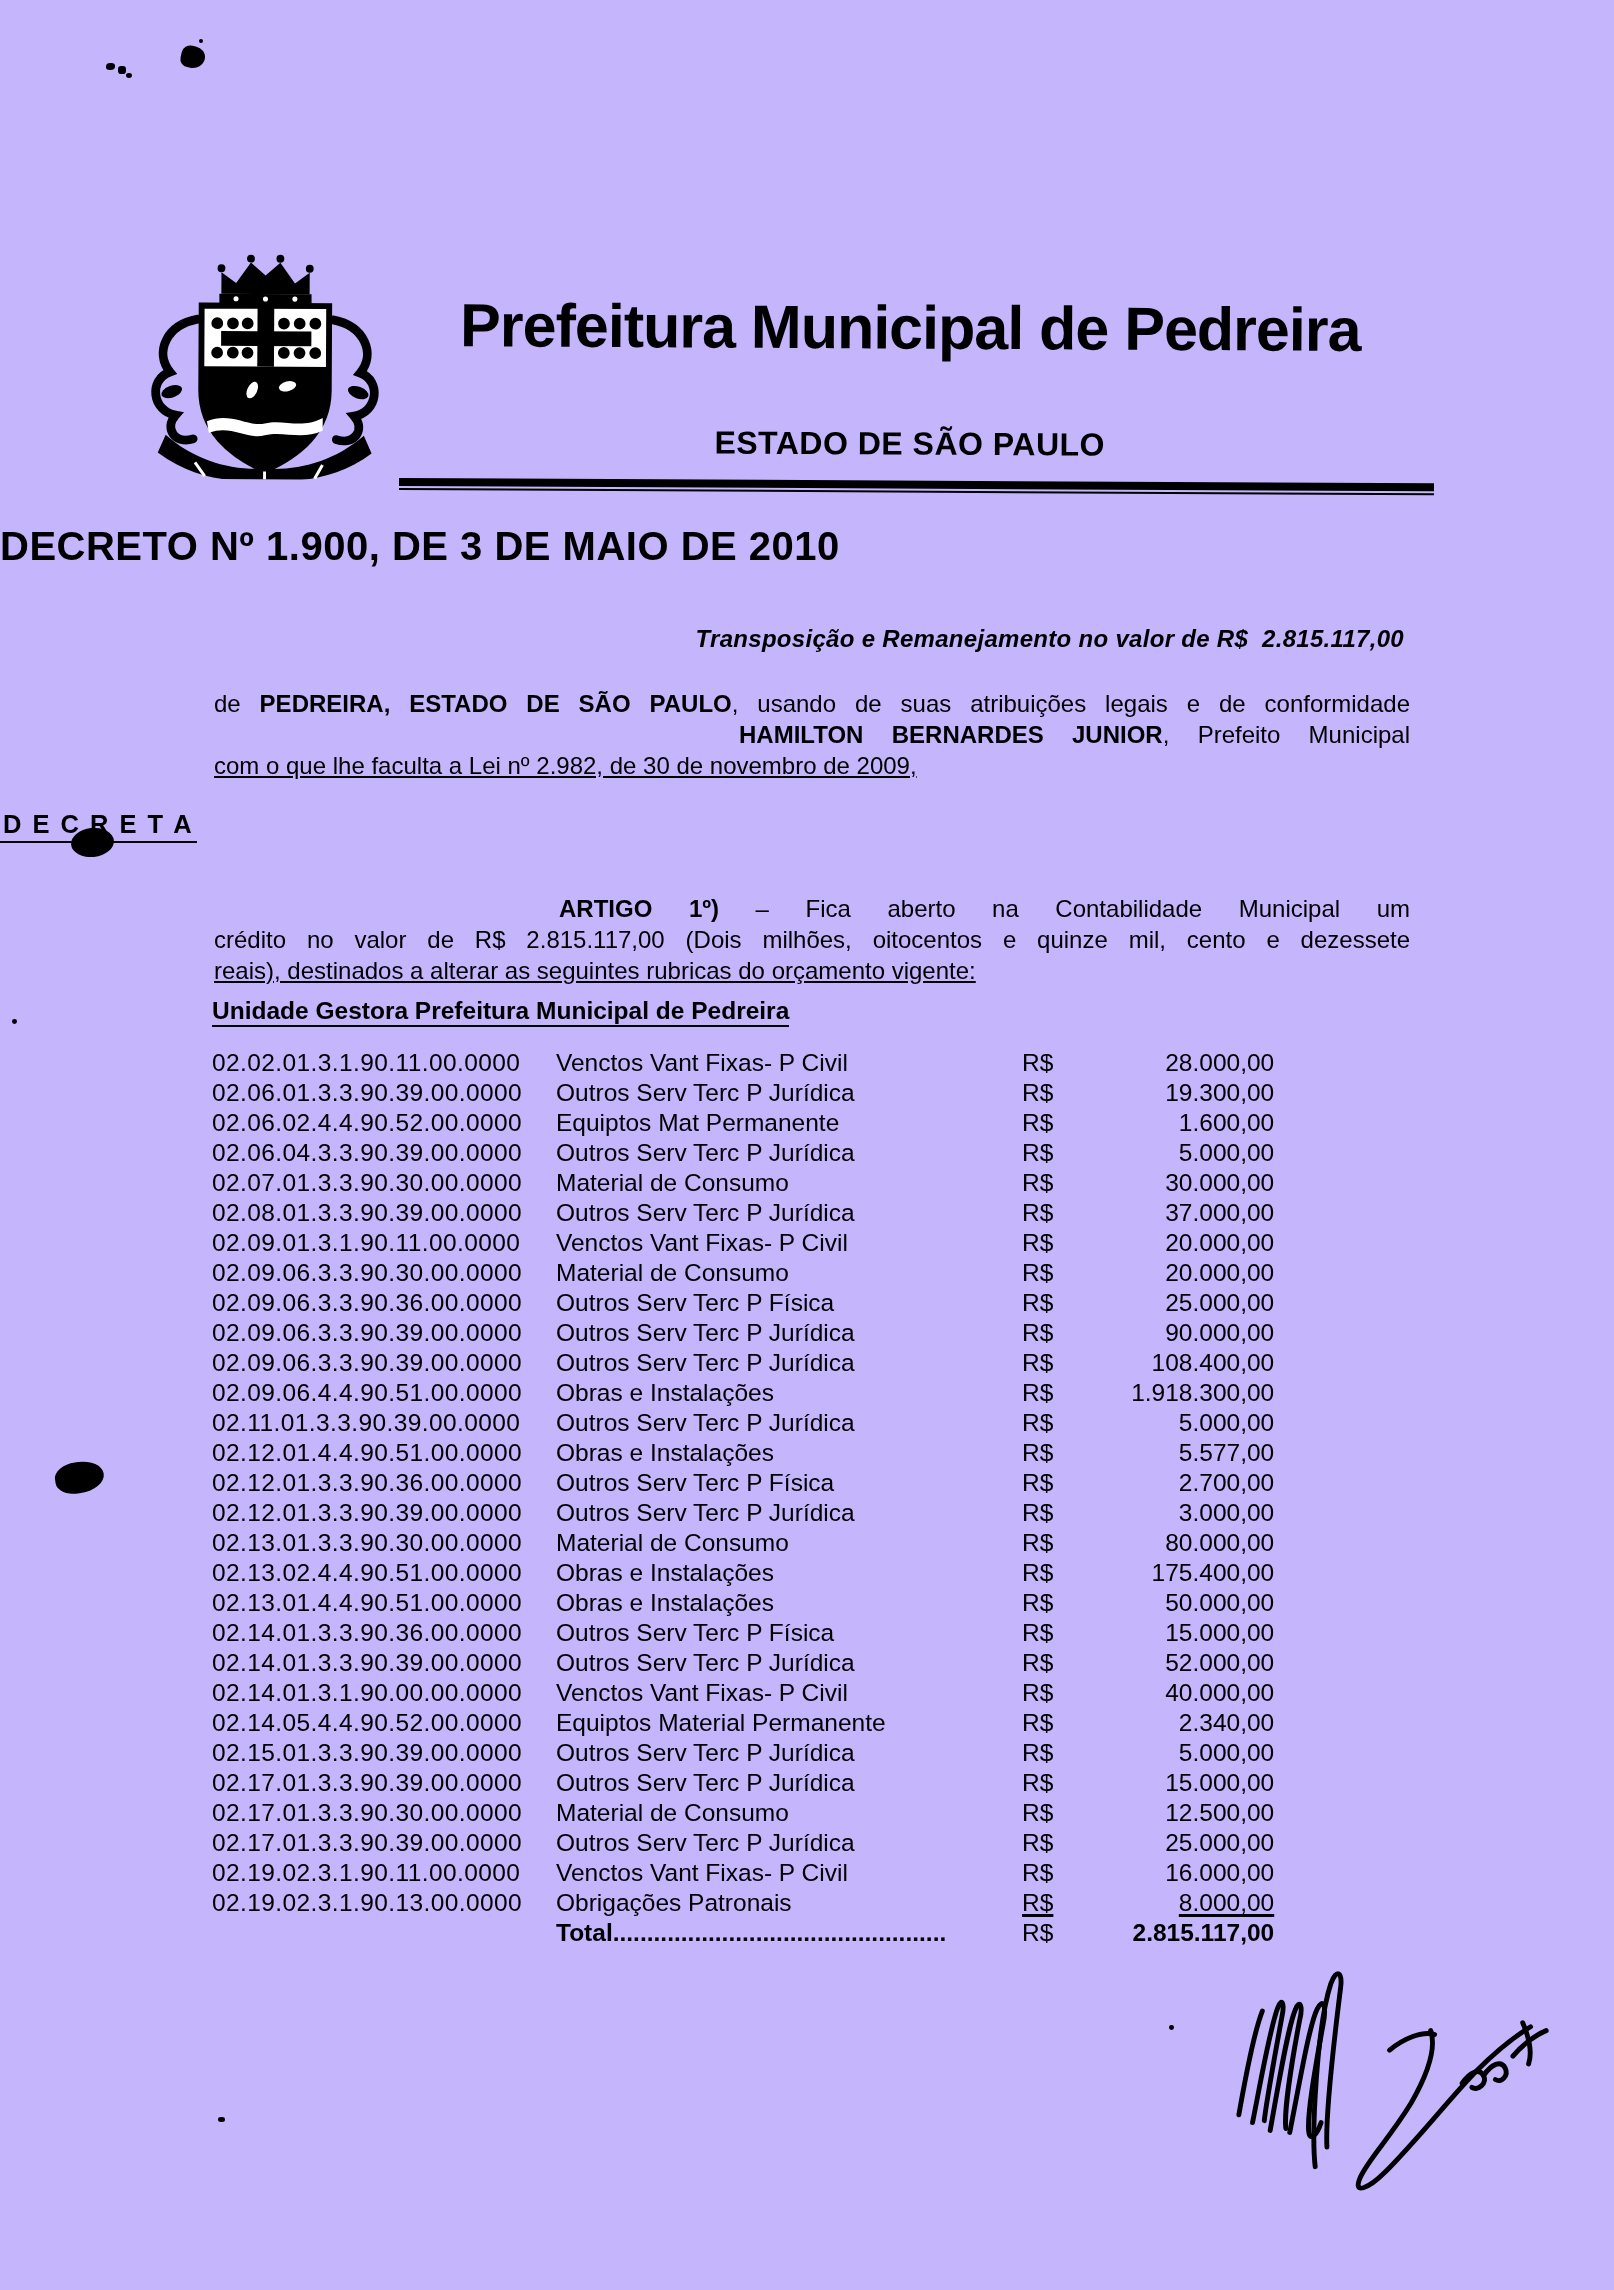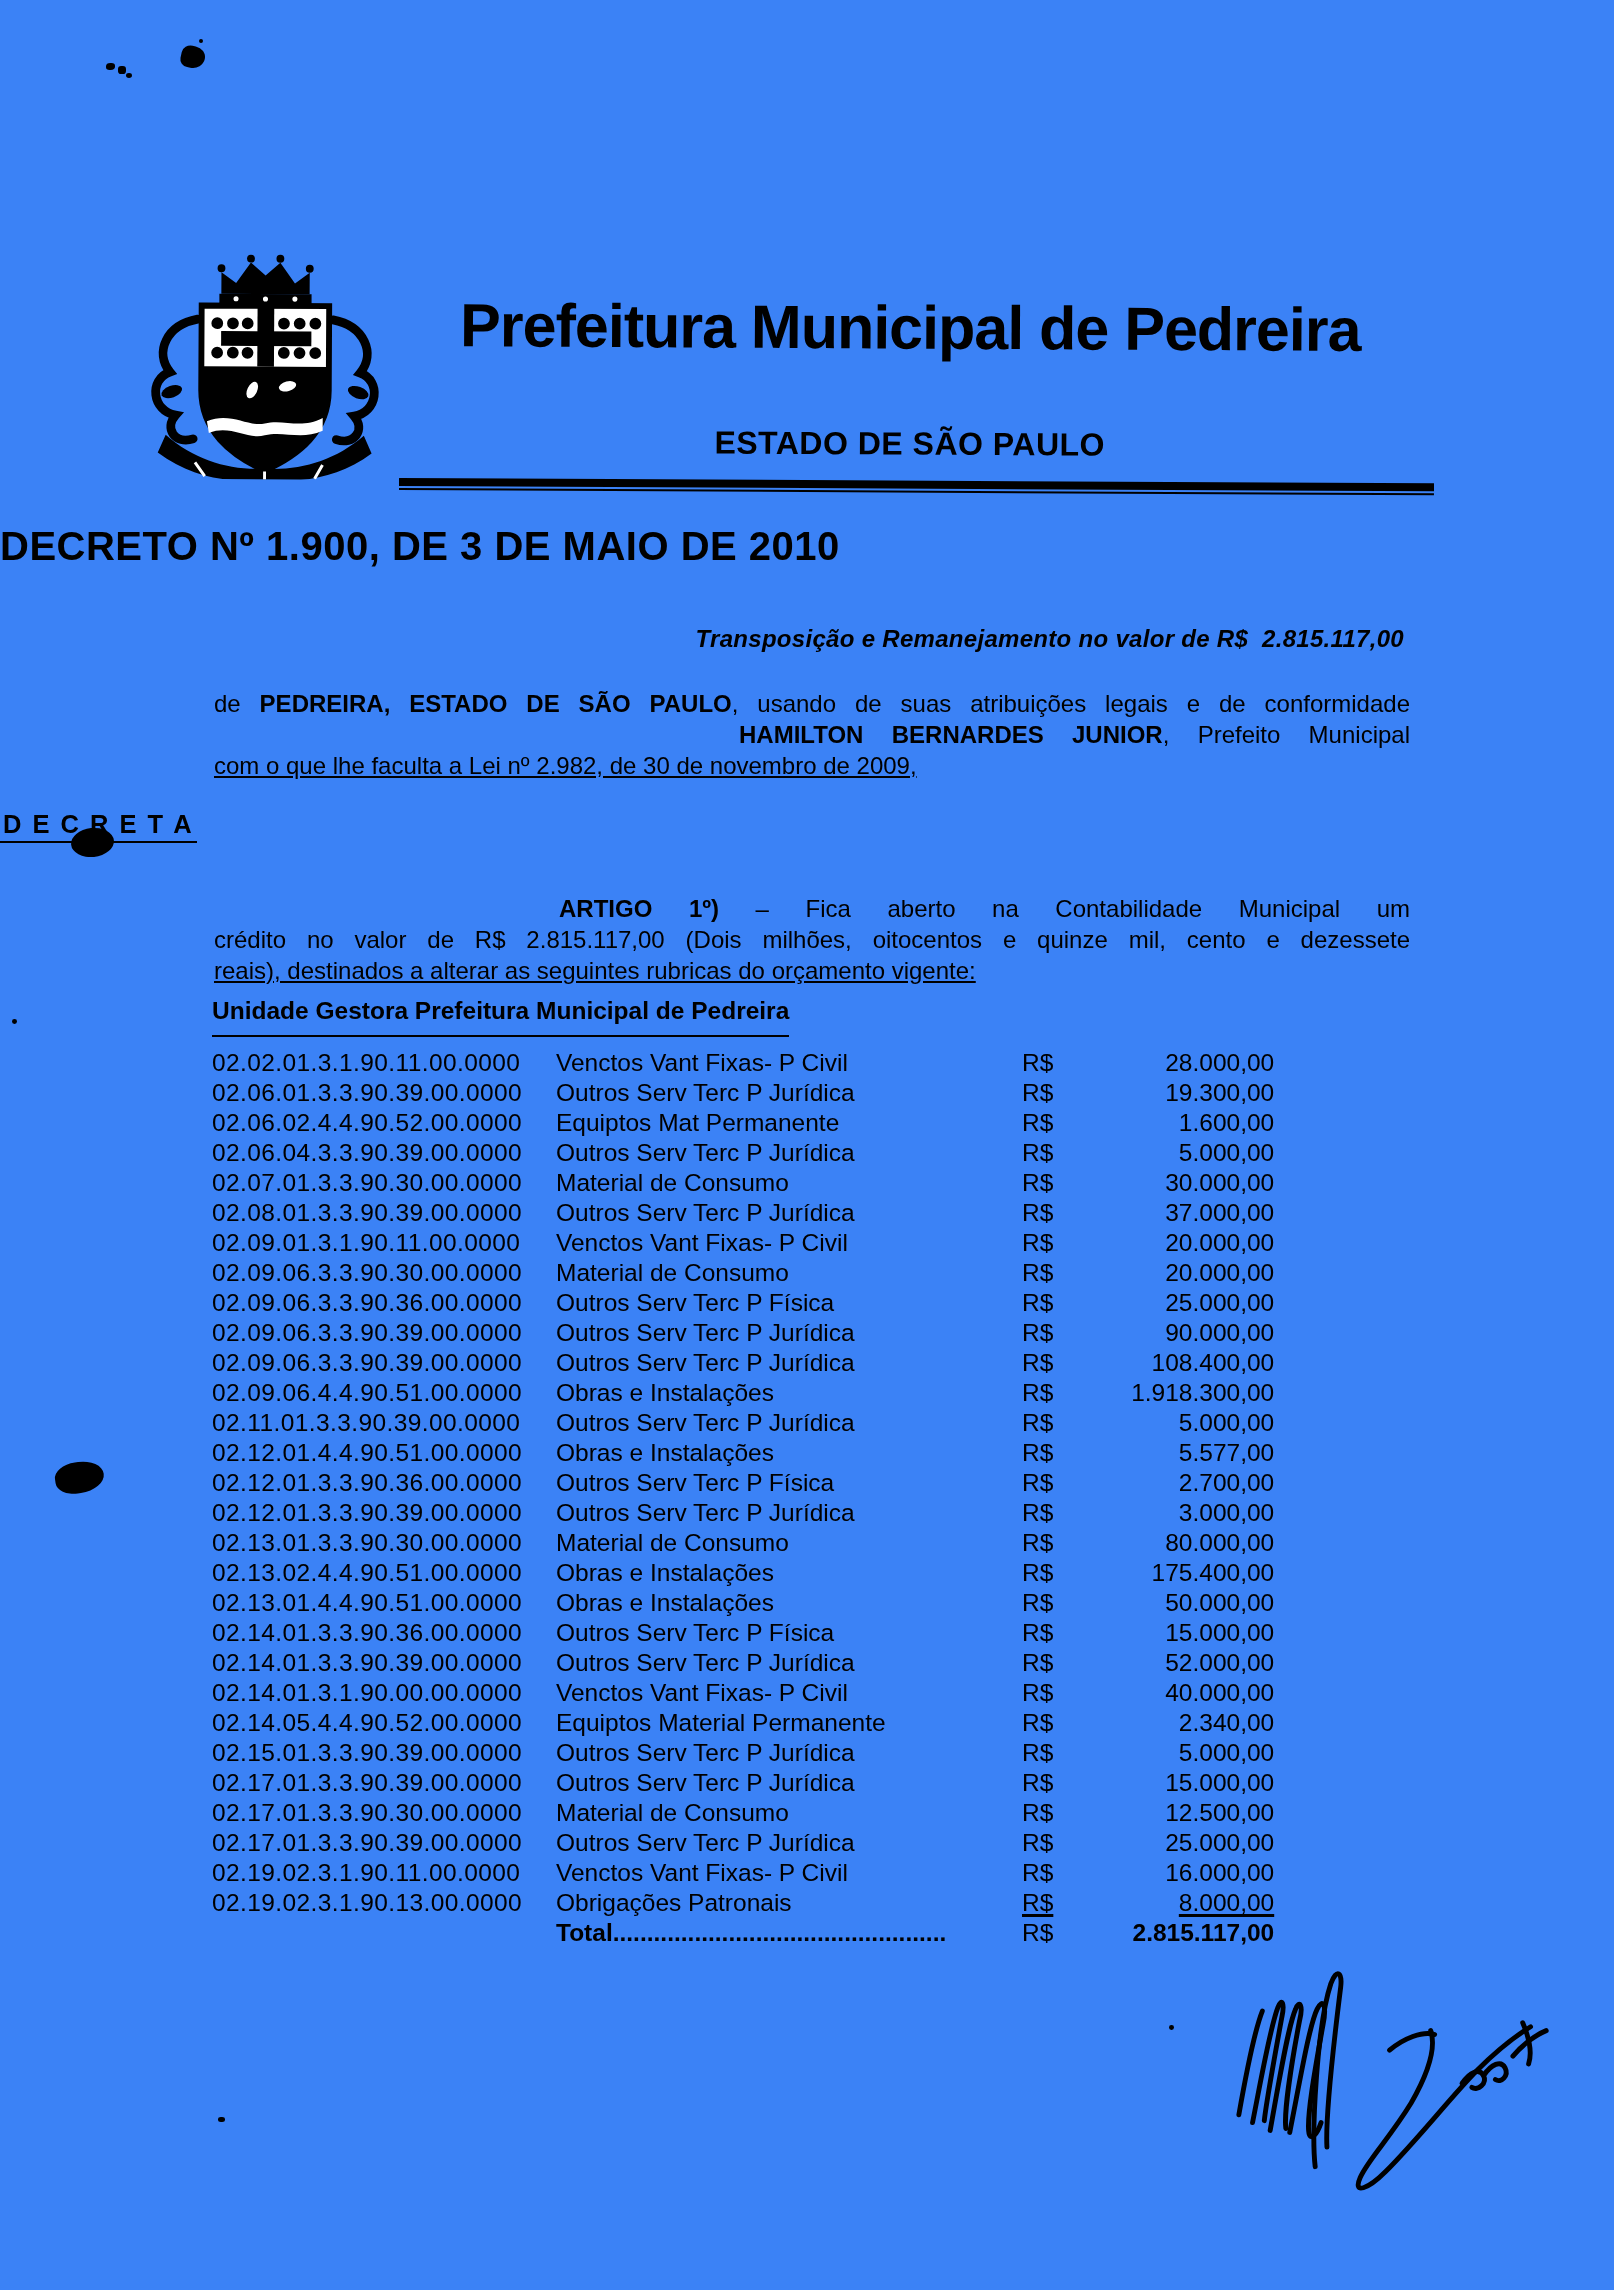--- a/index.html
+++ b/index.html
@@ -1,17 +1,17 @@
 <!DOCTYPE html>
 <html><head>
 <meta charset="utf-8">
 <style>
   html,body{margin:0;padding:0;background:#e8e8e8;}
   .page{
-    position:relative;width:1614px;height:2291px;background:#3b82f6;
+    position:relative;width:1614px;height:2291px;background:#c4b5fd;
     font-family:"Liberation Sans","DejaVu Sans",sans-serif;color:#000;
     overflow:hidden;margin:0 auto;
   }
   .b{font-weight:bold;}
   .u{text-decoration:underline;text-decoration-thickness:2.5px;text-underline-offset:2.9px;}
 
   
   .header{position:absolute;left:0;top:0;width:1614px;height:510px;
     transform:rotate(.3deg);transform-origin:412px 294px;}
   .crest{position:absolute;left:137px;top:243px;width:257px;height:237px;}
@@ -33,21 +33,21 @@
   .jline{text-align:justify;text-align-last:justify;}
   .jlast{text-align:left;text-decoration:underline;}
   .ind1{padding-left:525px;}
   .ind2{padding-left:345px;}
 
   .decreta{position:absolute;left:0;top:810px;width:1614px;text-align:left;}
   .decreta span{font-size:25.5px;font-weight:bold;letter-spacing:2px;
     border-bottom:2.9px solid #000;padding:0 2.9px 2.9px 2.9px;}
 
   .sec-head{position:absolute;left:212px;top:997px;font-size:24.5px;font-weight:bold;}
-  .sec-head span{border-bottom:2.9px solid #000;padding-bottom:11px;}
+  .sec-head span{border-bottom:2.9px solid #000;padding-bottom:1px;}
 
   
   .btable{position:absolute;left:212px;top:1048px;width:1072px;font-size:24.5px;line-height:30px;}
   .btrow{display:grid;grid-template-columns:344px 466px 86px 176px;}
   .tc{letter-spacing:0.4px;}
   .tv{text-align:right;padding-right:9.8px;}
   .dotlead{overflow:hidden;white-space:nowrap;}
 
   
   .sig{position:absolute;left:1231px;top:1966px;width:325px;height:233px;}

